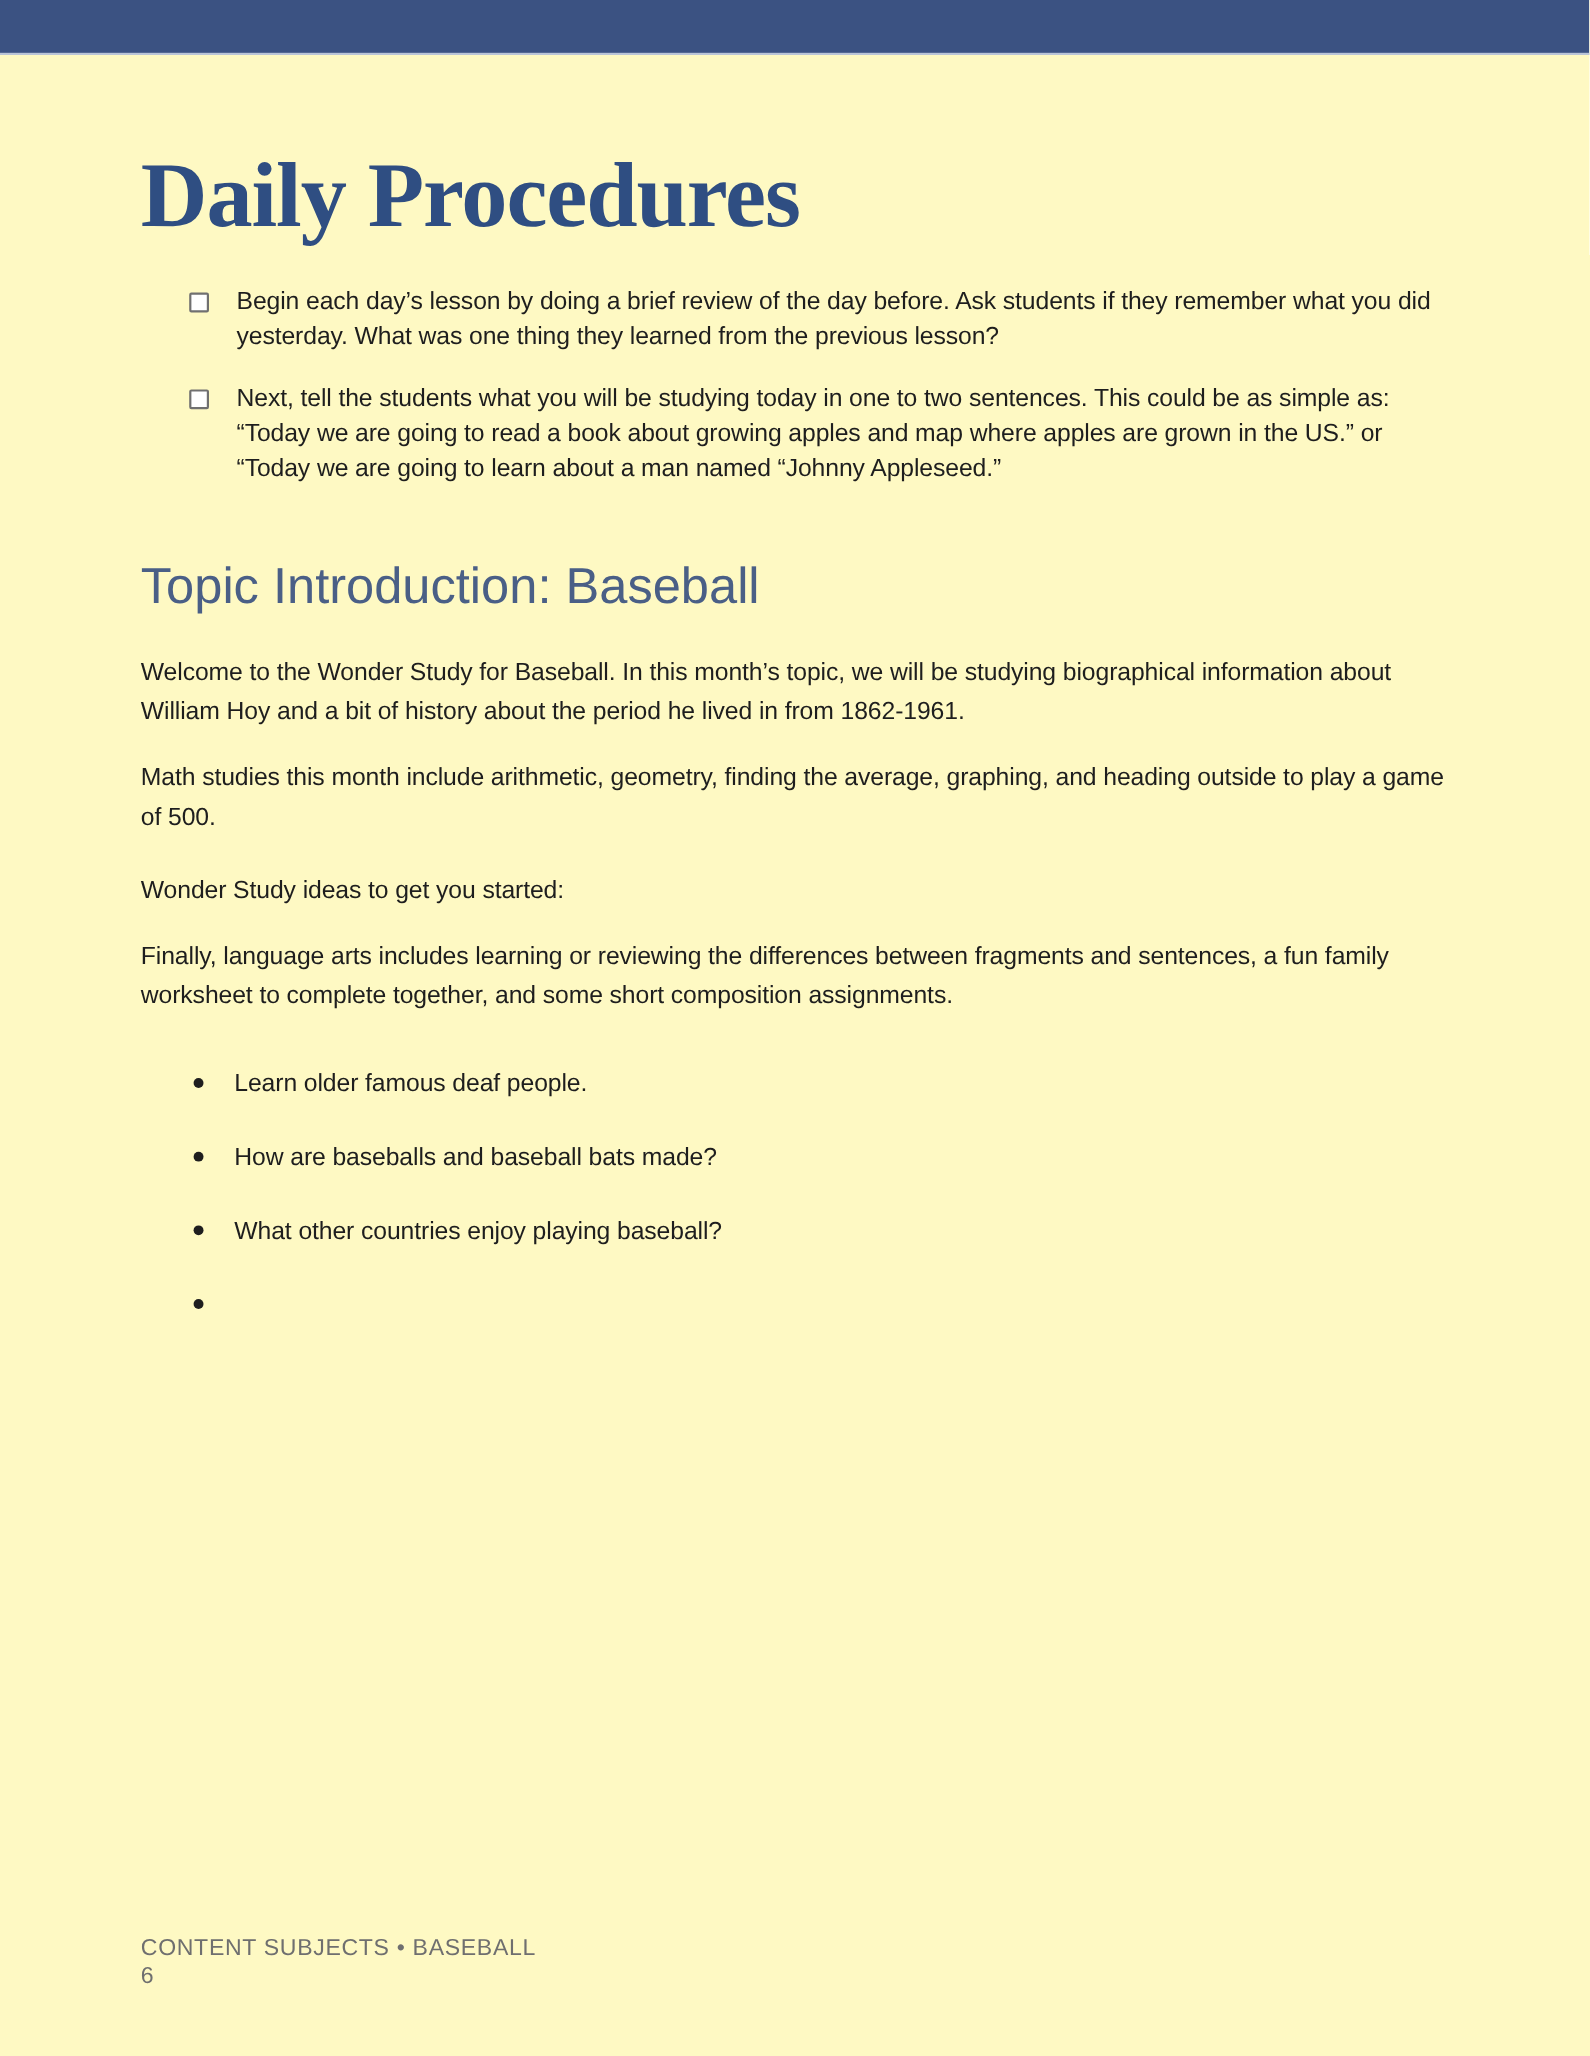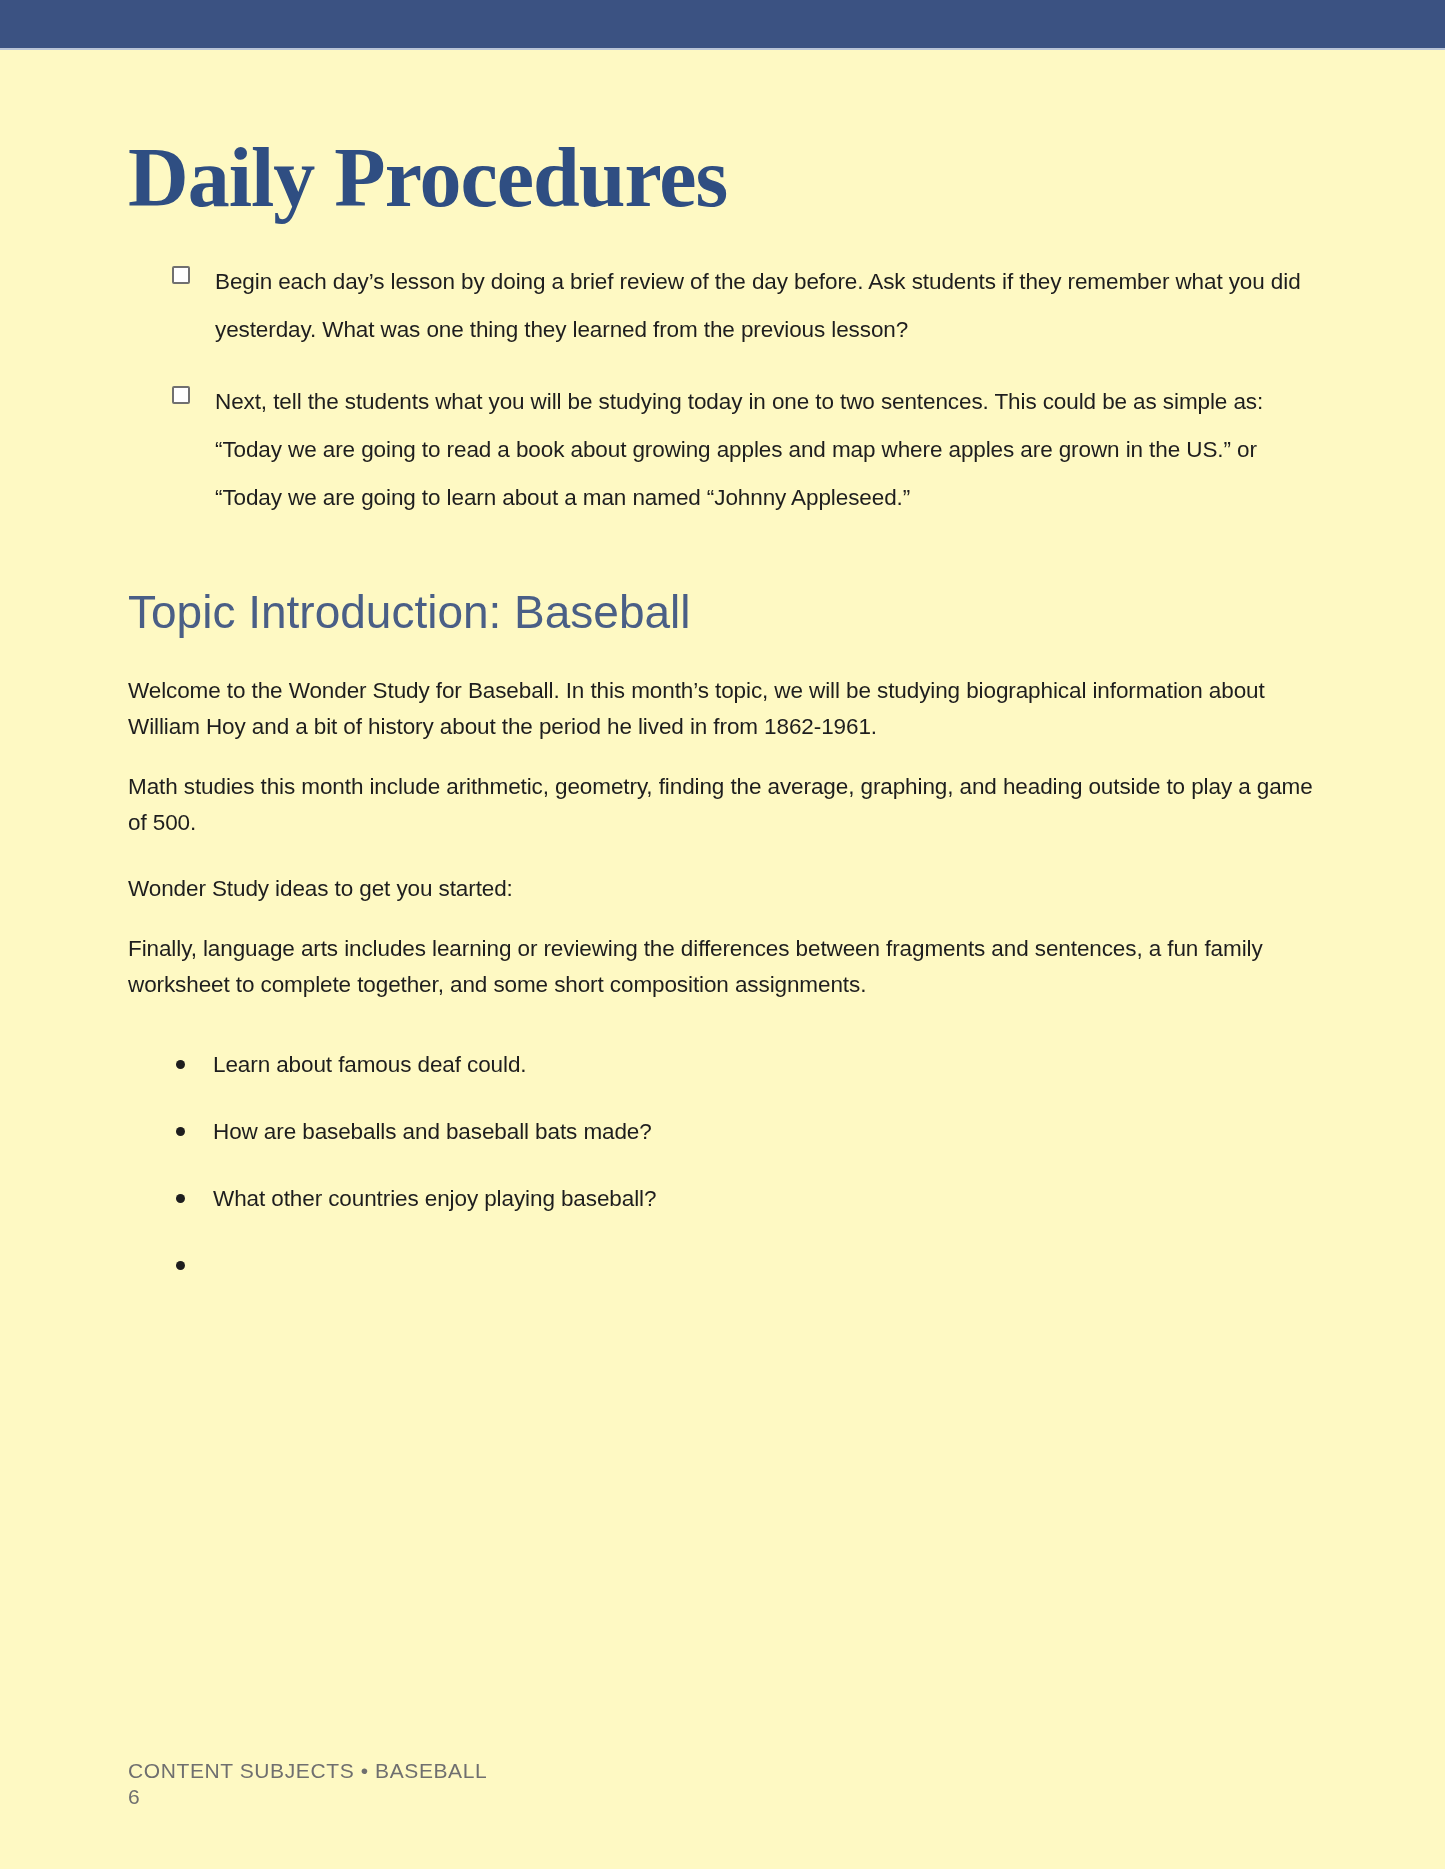--- a/index.html
+++ b/index.html
@@ -34,21 +34,21 @@
     list-style: none;
     margin: 36px 0 0 0;
     padding: 0 0 0 44px;
   }
   ul.checklist li {
     display: flex;
     align-items: flex-start;
     gap: 25px;
     margin: 0 0 24px 0;
     font-size: 22.5px;
-    line-height: 48px;
+    line-height: 32px;
     letter-spacing: -0.1px;
   }
   ul.checklist li:last-child { margin-bottom: 0; }
   .checkbox {
     flex: none;
     width: 18px;
     height: 18px;
     margin-top: 8px;
     border: 2px solid #707070;
     border-radius: 2px;
@@ -140,21 +140,21 @@
 
     <p class="body-para">Math studies this month include arithmetic, geometry, finding the average, graphing, and heading outside to play a game of 500.</p>
 
     <p class="body-para lead-in">Wonder Study ideas to get you started:</p>
 
     <p class="body-para">Finally, language arts includes learning or reviewing the differences between fragments and sentences, a fun family worksheet to complete together, and some short composition assignments.</p>
 
     <ul class="ideas">
       <li>
         <span class="bullet-dot"></span>
-        <span>Learn about famous deaf could.</span>
+        <span>Learn older famous deaf people.</span>
       </li>
       <li>
         <span class="bullet-dot"></span>
         <span>How are baseballs and baseball bats made?</span>
       </li>
       <li>
         <span class="bullet-dot"></span>
         <span>What other countries enjoy playing baseball?</span>
       </li>
       <li>

